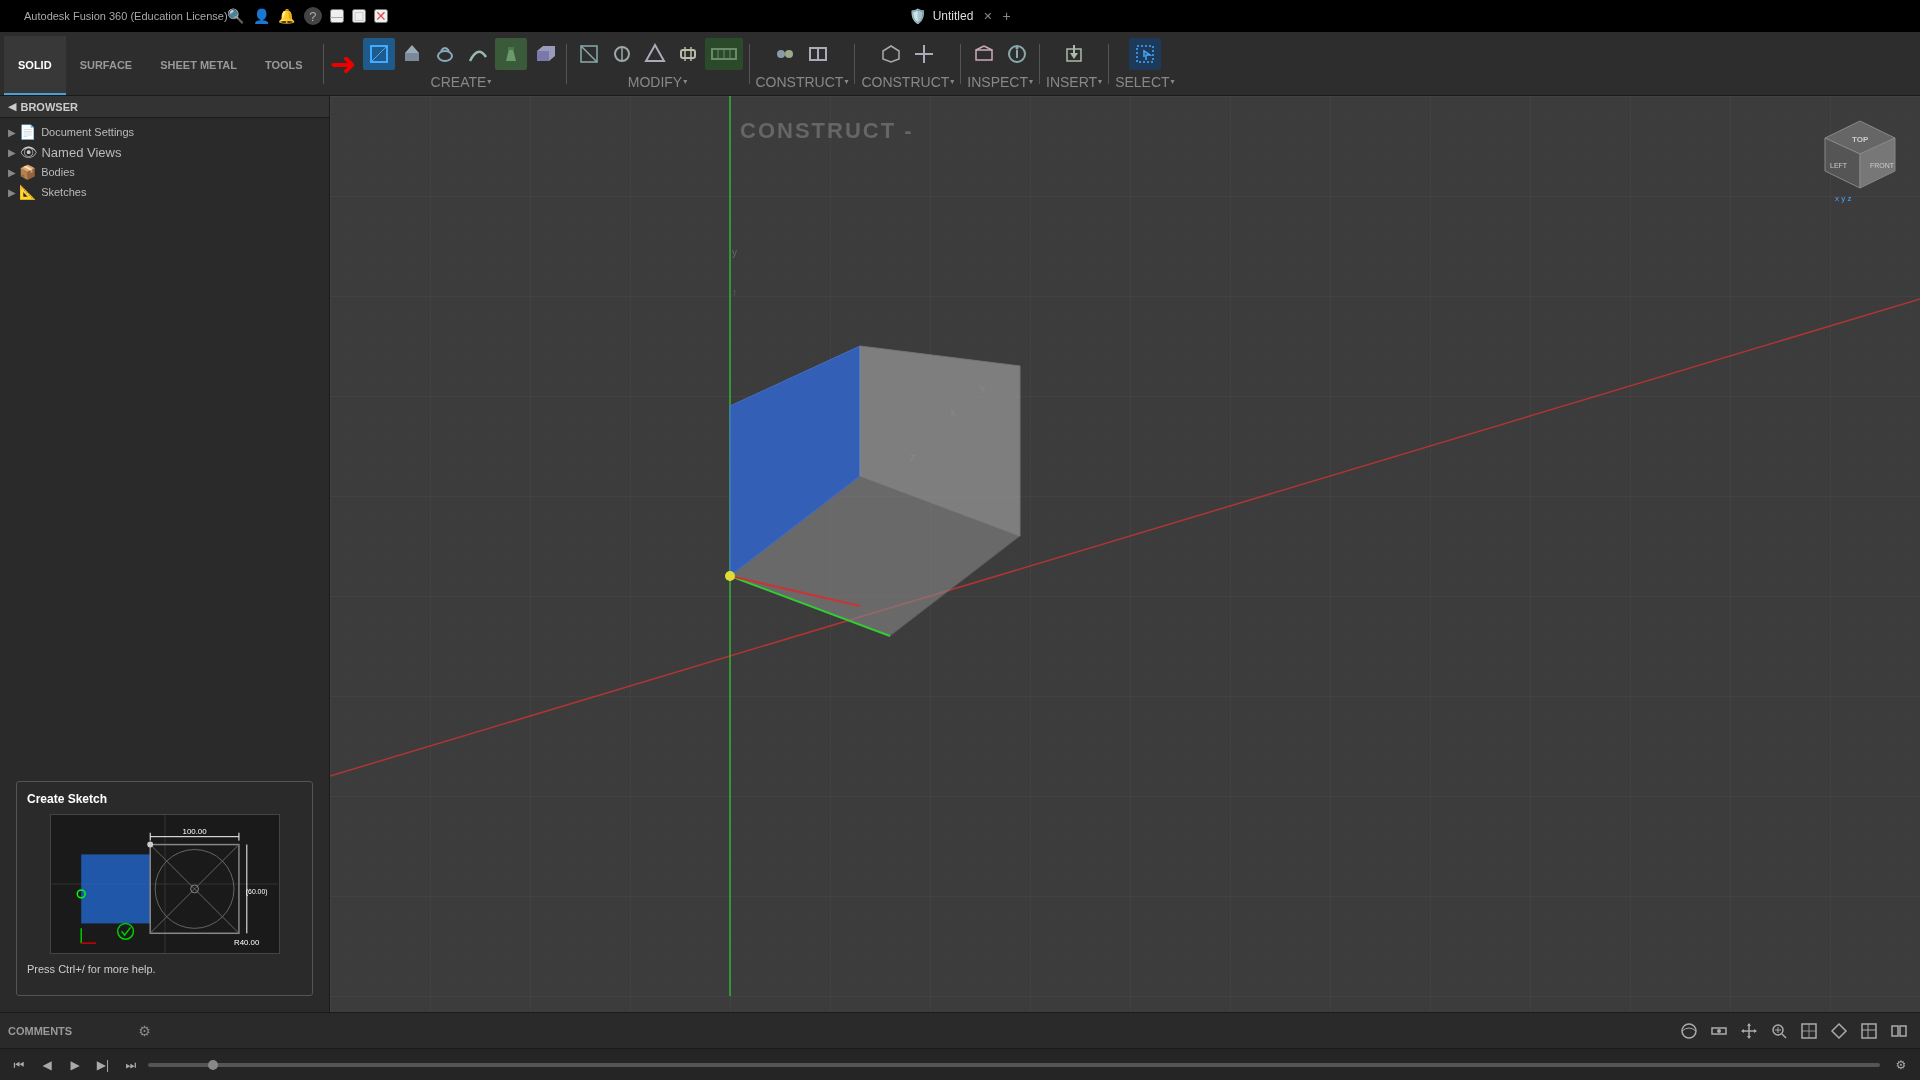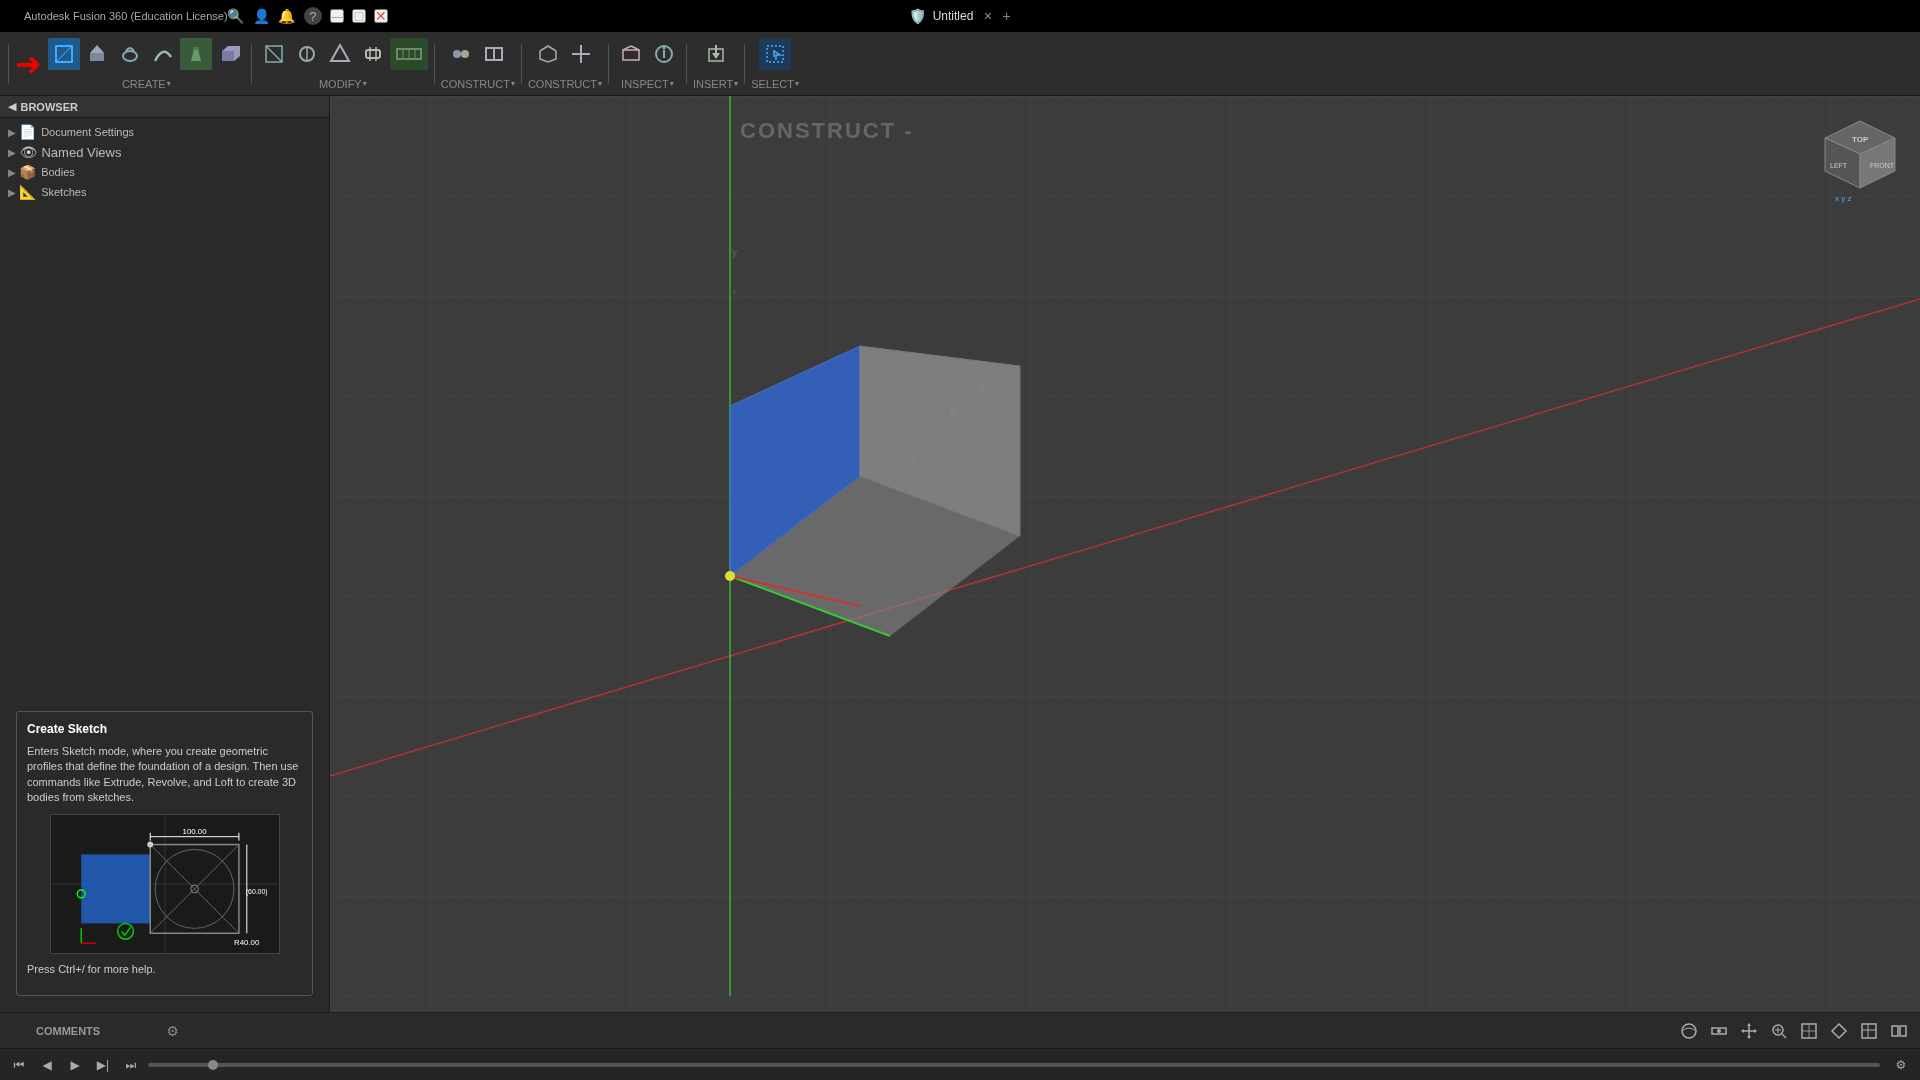--- a/index.html
+++ b/index.html
@@ -172,21 +172,20 @@
       display: flex;
       align-items: center;
       justify-content: space-between;
       padding: 0 8px;
     }
 
     #comments-bar {
       display: flex;
       align-items: center;
       gap: 6px;
-      margin-left: 28px;
     }
 
     #viewport-controls {
       display: flex;
       align-items: center;
       gap: 4px;
     }
 
     .vp-btn {
       width: 26px;
@@ -265,21 +264,21 @@
       height: 32px;
       display: flex;
       align-items: center;
       justify-content: center;
       cursor: pointer;
       border-radius: 2px;
       font-size: 16px;
     }
 
     .section-label {
-      font-size: 11px;
+      font-size: 14px;
       color: #888;
       display: flex;
       align-items: center;
       gap: 1px;
       cursor: pointer;
     }
     .section-label::after { content: ' ▾'; font-size: 8px; }
 
   </style>
 </head>
@@ -301,20 +300,26 @@
     <span style="cursor:pointer;font-size:14px;color:#aaa;">🔔</span>
     <span style="cursor:pointer;font-size:13px;color:#aaa;background:#444;width:18px;height:18px;display:flex;align-items:center;justify-content:center;border-radius:50%;">?</span>
     <button class="win-btn">—</button>
     <button class="win-btn">□</button>
     <button class="win-btn" style="color:#e05050;">✕</button>
   </div>
 </div>
 
 <div id="toolbar">
 
+  <div class="toolbar-tabs">
+    <div class="tab active">SOLID</div>
+    <div class="tab">SURFACE</div>
+    <div class="tab">SHEET METAL</div>
+    <div class="tab">TOOLS</div>
+  </div>
 
   <div class="toolbar-divider"></div>
 
   <div class="red-arrow">➜</div>
 
   <div class="toolbar-section">
     <div class="btn-row">
       <div class="small-btn active" style="background:#1e5a8a;color:#fff;font-size:18px;">
         <svg width="22" height="22" viewBox="0 0 22 22">
             <rect x="3" y="3" width="16" height="16" fill="none" stroke="#4af" stroke-width="2"></rect>
@@ -511,21 +516,20 @@
       </div>
       <div class="tree-item">
         <span style="color:#888;font-size:10px;">▶</span>
         <span style="font-size:14px;">📐</span>
         <span style="font-size:11px;color:#bbb;">Sketches</span>
       </div>
     </div>
 
     <div id="tooltip-panel">
       <h3>Create Sketch</h3>
-      <p>Enters Sketch mode, where you create geometric profiles that define the foundation of a design. Then use commands like Extrude, Revolve, and Loft to create 3D bodies from sketches.</p>
 
       <div class="sketch-preview">
         <svg class="sketch-svg" viewBox="0 0 230 140" xmlns="http://www.w3.org/2000/svg">
 
           <rect width="230" height="140" fill="#1a1a1a"></rect>
 
           <line x1="0" y1="70" x2="230" y2="70" stroke="#333" stroke-width="1"></line>
           <line x1="115" y1="0" x2="115" y2="140" stroke="#333" stroke-width="1"></line>
 
           <rect x="30" y="40" width="70" height="70" fill="#2266cc" opacity="0.8"></rect>

